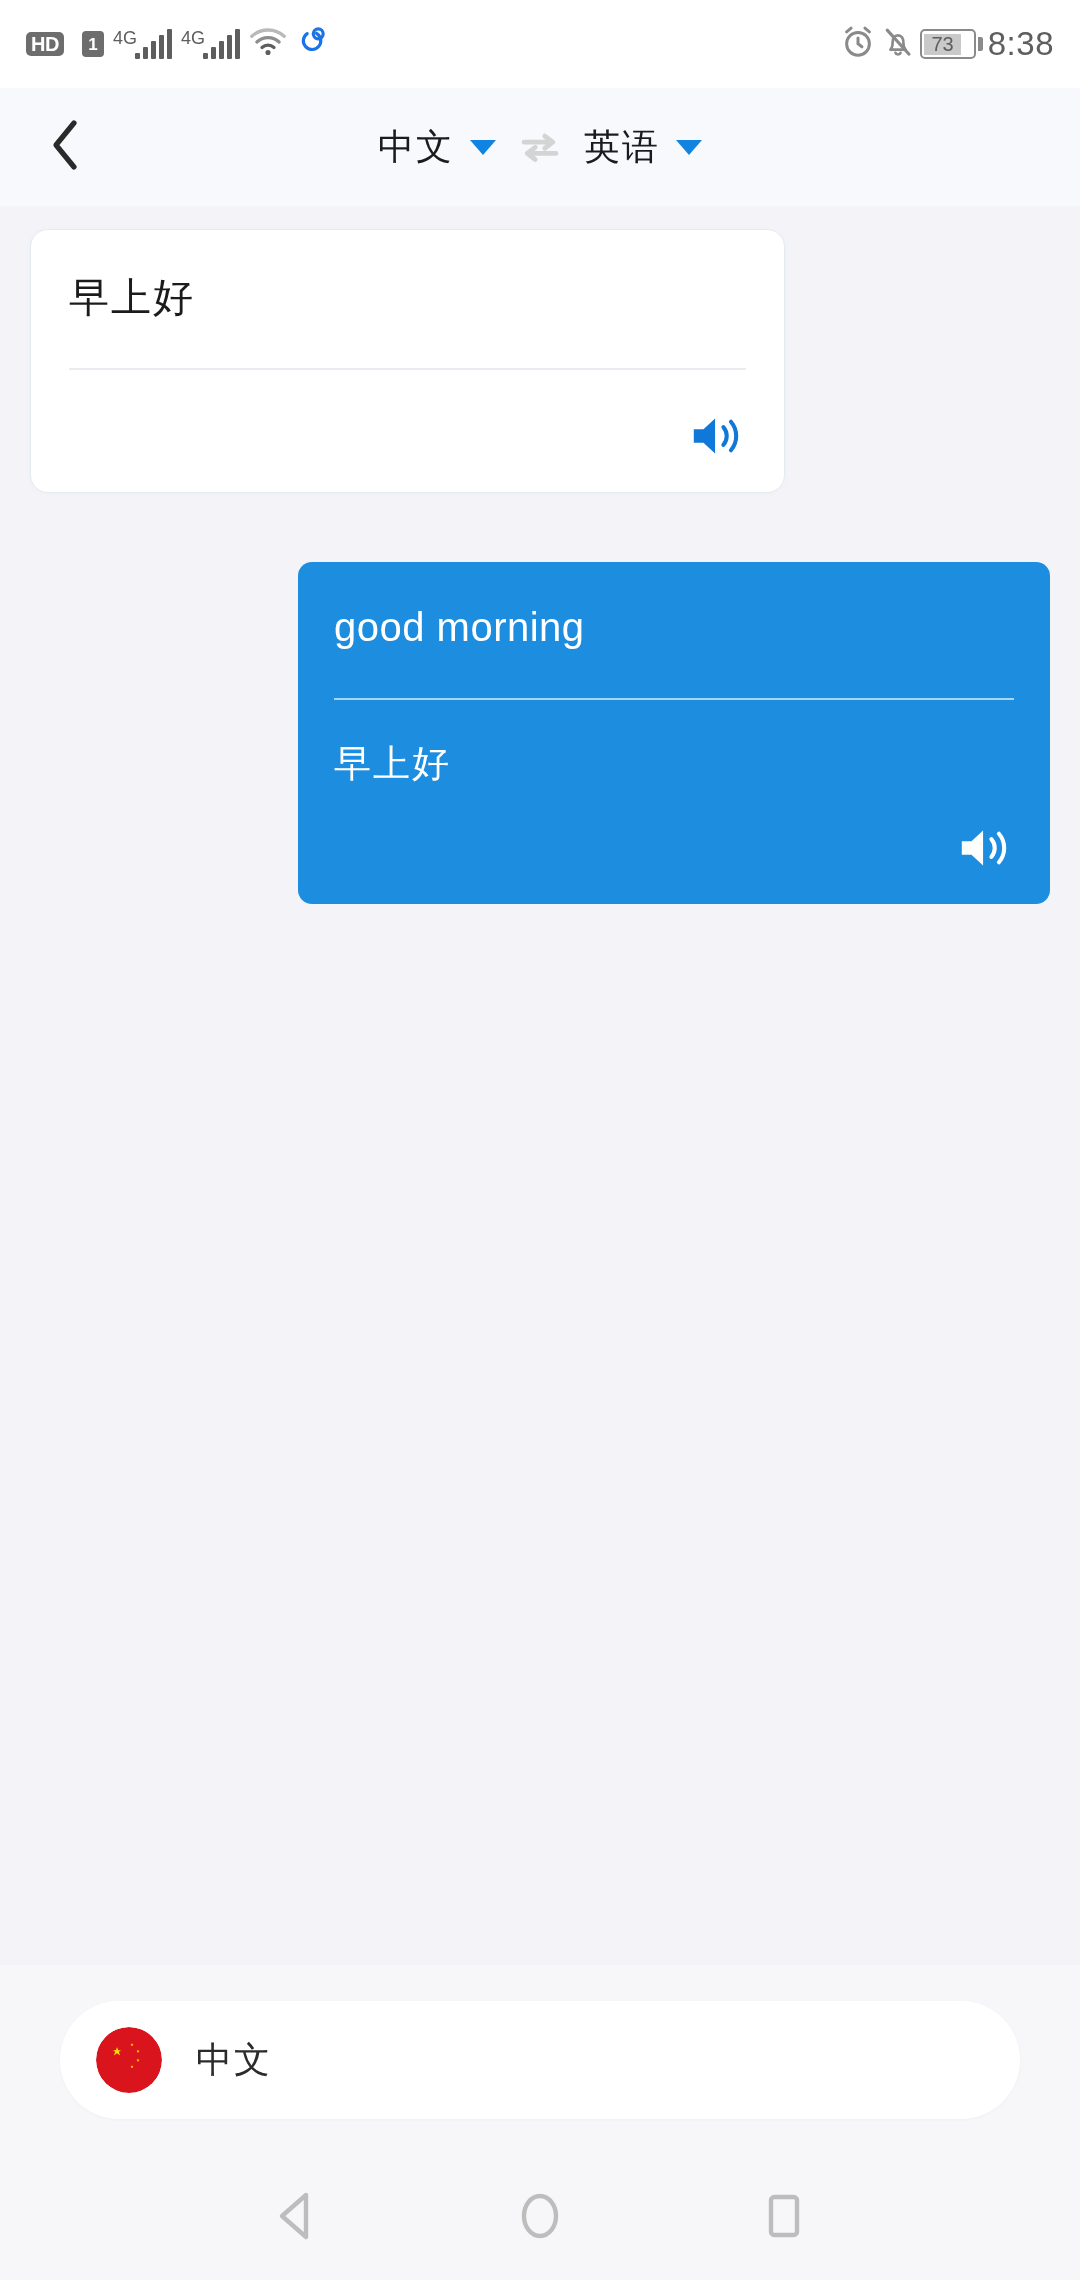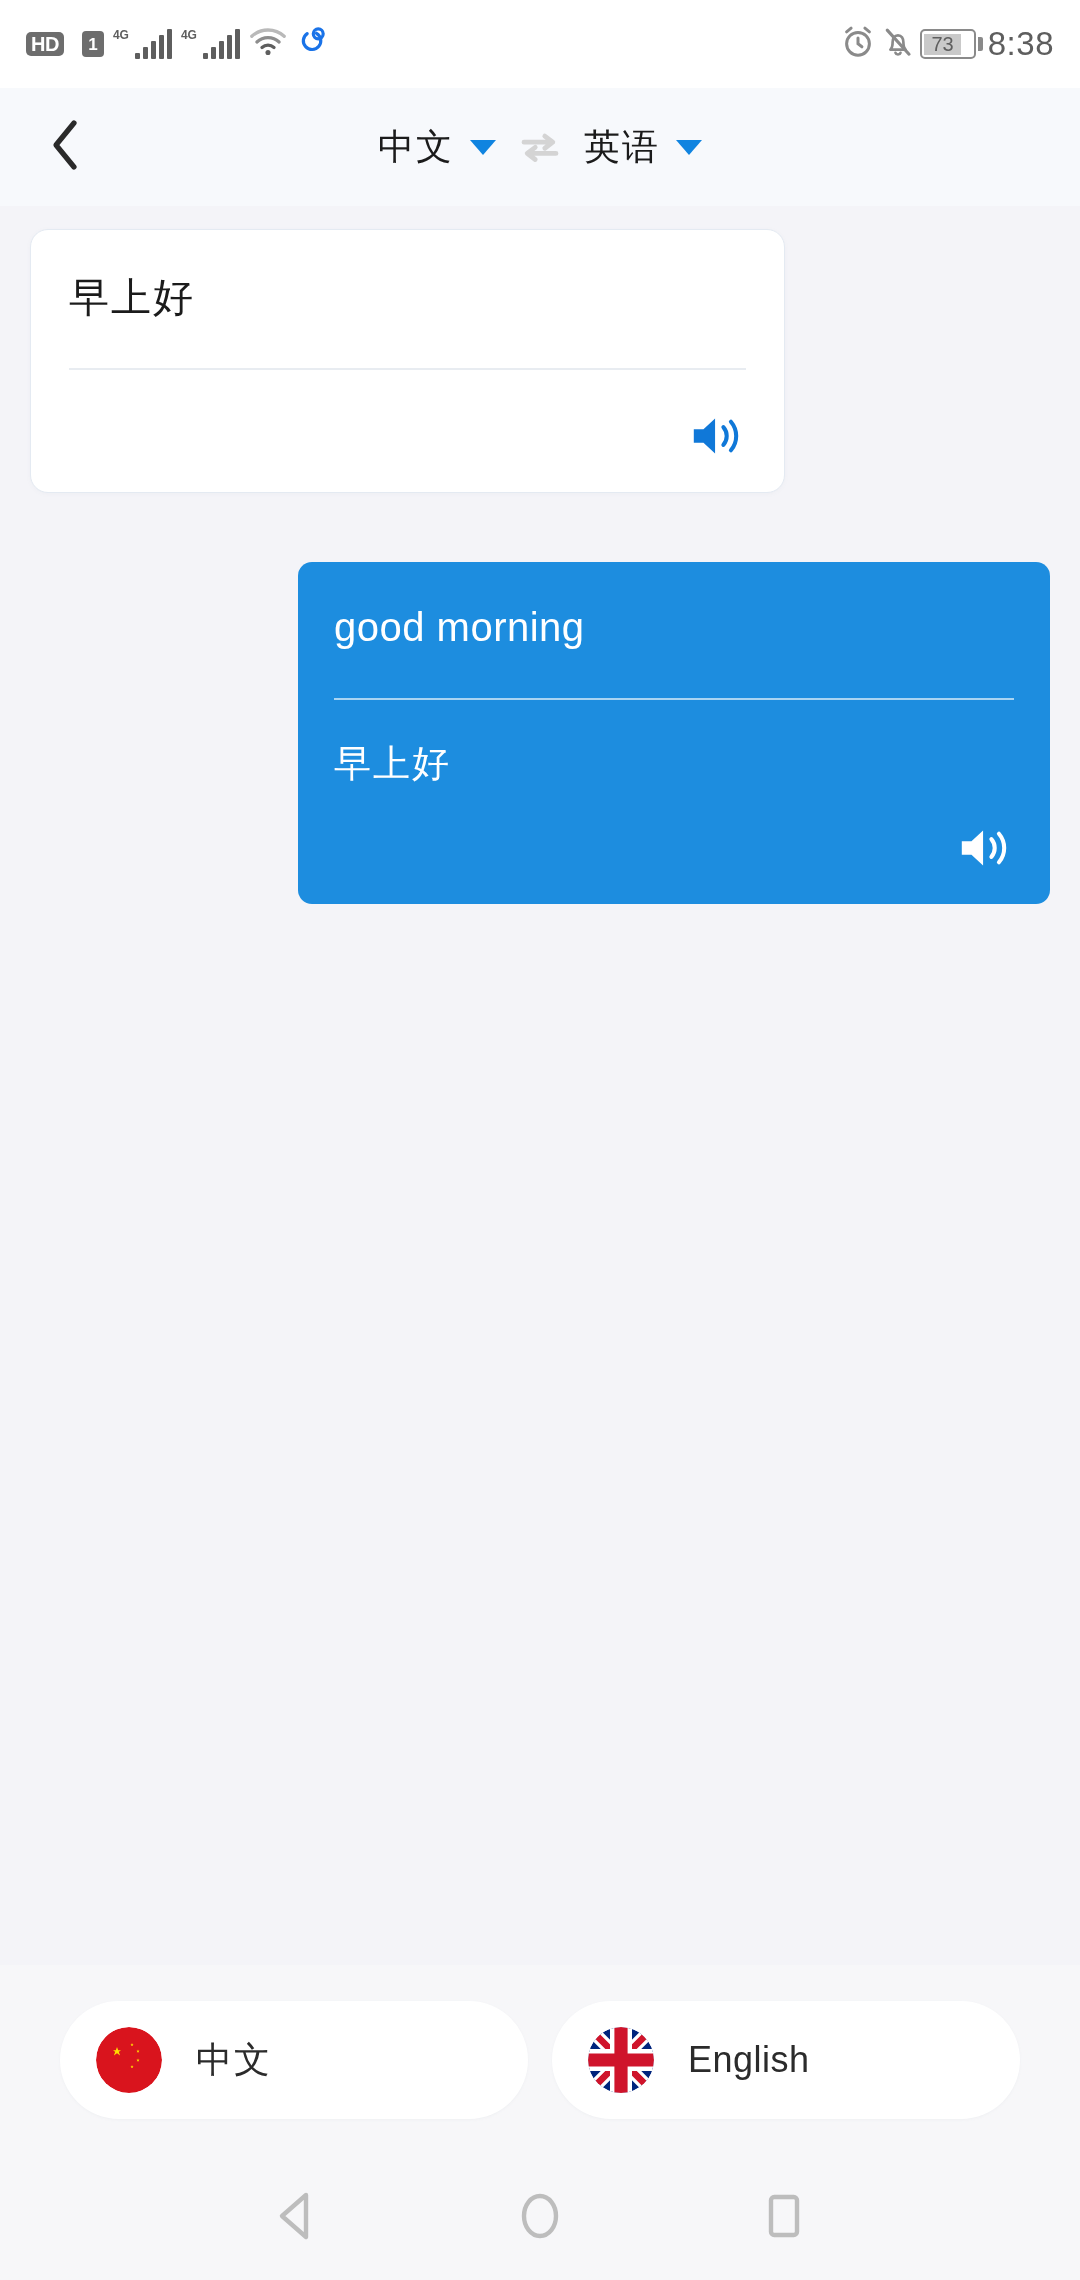--- a/index.html
+++ b/index.html
@@ -41,21 +41,21 @@
     background:#6d6d6d; color:#fff;
     font-size:17px; font-weight:bold;
     width:22px; height:26px;
     border-radius:4px;
     display:flex; align-items:center; justify-content:center;
     line-height:1;
   }
   .sig-group { display:flex; align-items:flex-end; gap:2px; position:relative; padding-left:22px;}
   .sig-group .gtag {
     position:absolute; left:0; top:-1px;
-    font-size:12px; color:#5e5e5e; font-weight:700;
+    font-size:18px; color:#5e5e5e; font-weight:400;
   }
   .bars { display:flex; align-items:flex-end; gap:3px; }
   .bars i { display:block; width:5px; background:#5e5e5e; border-radius:1px; }
   .bars i:nth-child(1){ height:6px; }
   .bars i:nth-child(2){ height:12px; }
   .bars i:nth-child(3){ height:18px; }
   .bars i:nth-child(4){ height:24px; }
   .bars i:nth-child(5){ height:30px; }
 
   .status-time { font-size:33px; color:#5e5e5e; letter-spacing:0.5px; }
@@ -328,39 +328,20 @@
             <polygon points="36,16 37.2,19.2 34.4,17.3 37.6,17.3 34.8,19.2"></polygon>
             <polygon points="42,22.5 43.2,25.7 40.4,23.8 43.6,23.8 40.8,25.7"></polygon>
             <polygon points="42,31.5 43.2,34.7 40.4,32.8 43.6,32.8 40.8,34.7"></polygon>
             <polygon points="36,38 37.2,41.2 34.4,39.3 37.6,39.3 34.8,41.2"></polygon>
           </g>
         </svg>
       </span>
       <span class="name">中文</span>
     </div>
 
-    <div class="lang-btn">
-      <span class="flag">
-        <svg width="66" height="66" viewBox="0 0 60 60">
-          <defs>
-              <clipPath id="ukc">
-                <circle cx="30" cy="30" r="30"></circle>
-              </clipPath>
-            </defs>
-          <g clip-path="url(#ukc)">
-            <rect width="60" height="60" fill="#00247d"></rect>
-            <path d="M0 0 L60 60 M60 0 L0 60" stroke="#fff" stroke-width="12"></path>
-            <path d="M0 0 L60 60 M60 0 L0 60" stroke="#cf142b" stroke-width="6"></path>
-            <path d="M30 0 V60 M0 30 H60" stroke="#fff" stroke-width="20"></path>
-            <path d="M30 0 V60 M0 30 H60" stroke="#cf142b" stroke-width="12"></path>
-          </g>
-        </svg>
-      </span>
-      <span class="name en">English</span>
-    </div>
   </div>
 
   <div class="nav-bar">
     <div class="nav-btn">
       <span>
         <svg width="48" height="52" viewBox="0 0 24 26">
           <path d="M17 2.5 L5 13 L17 23.5 Z" stroke="#bdbdbd" stroke-width="2.2" fill="none" stroke-linejoin="round"></path>
         </svg>
       </span>
     </div>

